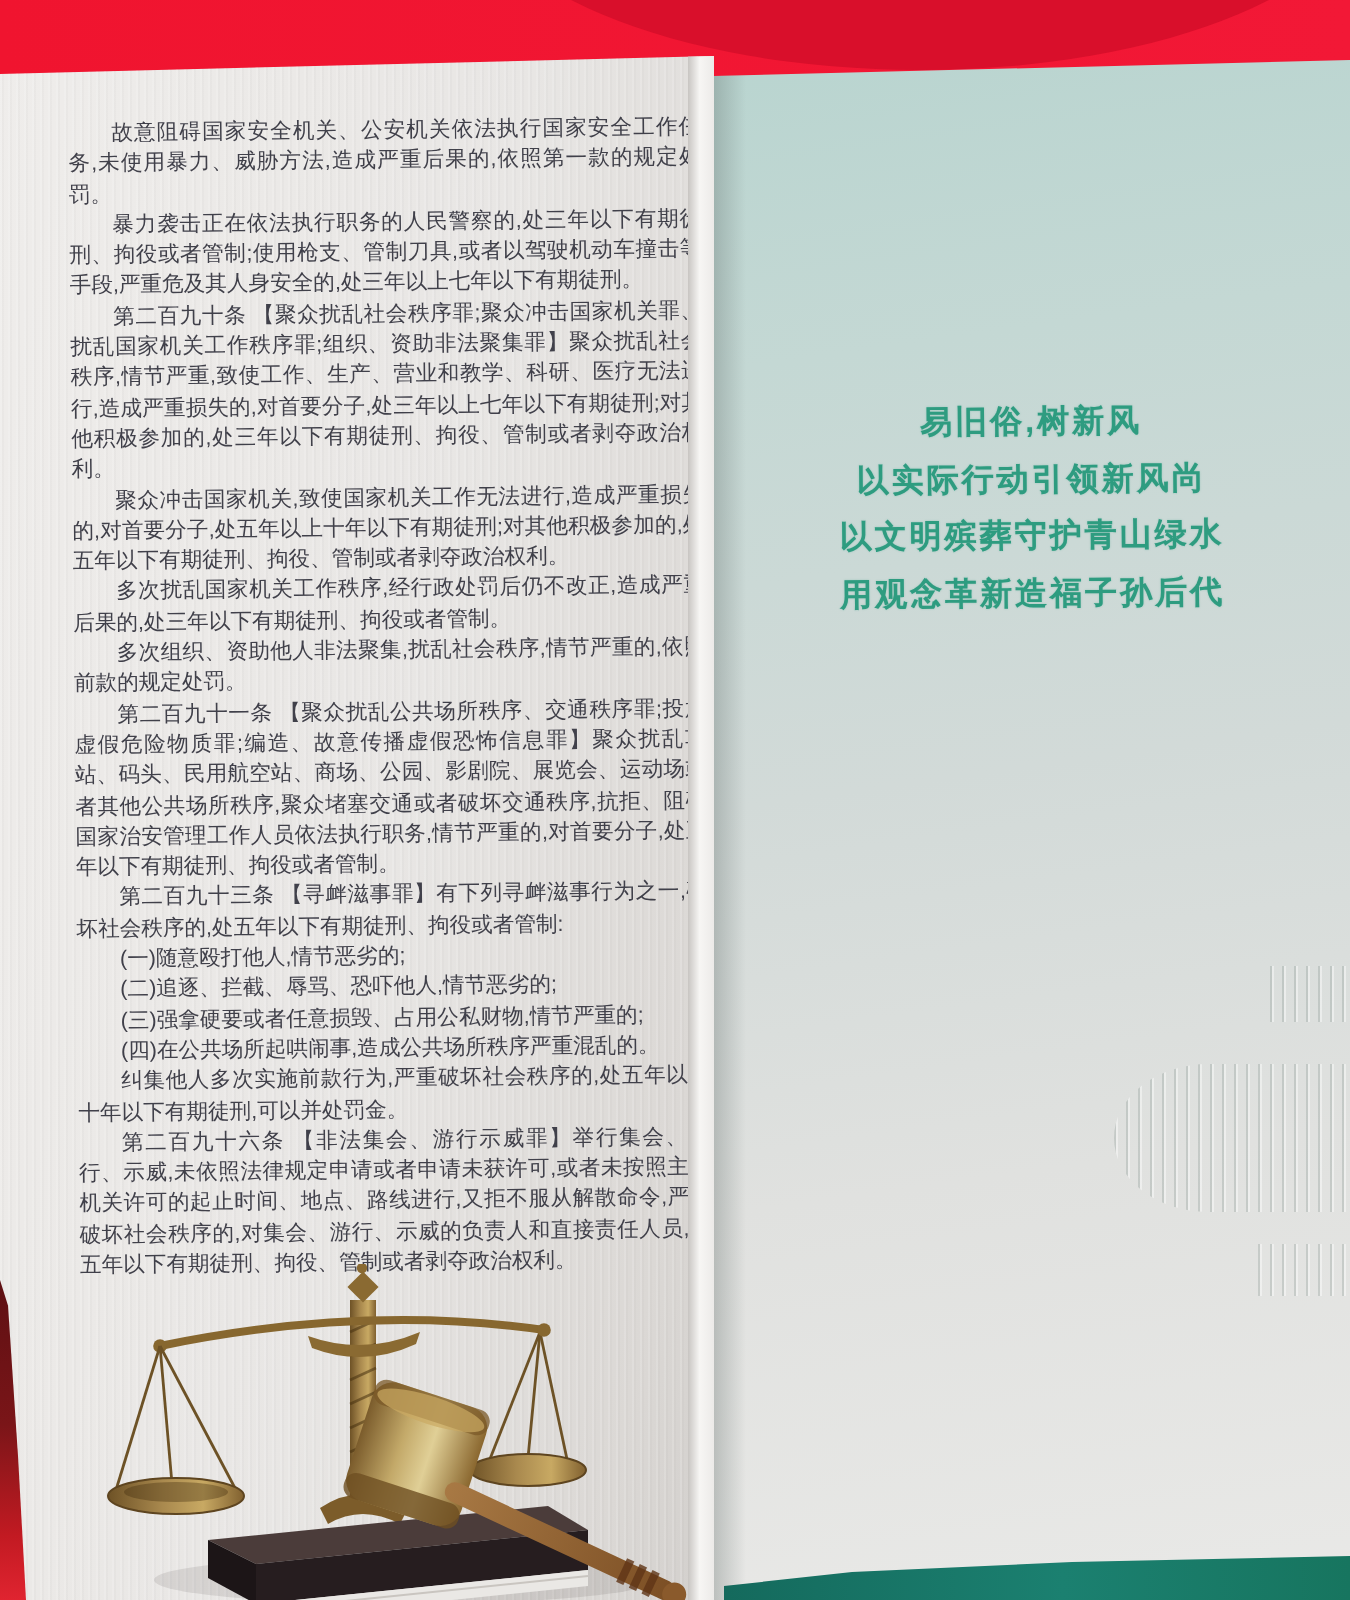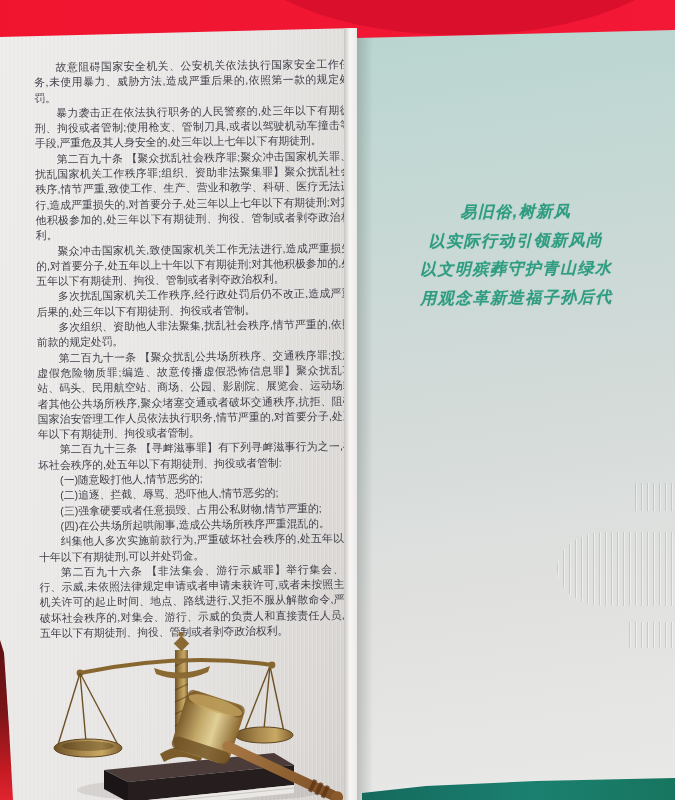--- a/index.html
+++ b/index.html
@@ -45,21 +45,20 @@
     transform-origin:left top;
     font-weight:500;
   }
   .law-text p{margin:0;text-indent:2em;}
   .justice-img{position:absolute;left:22px;top:632px;}
   
   .right-page{
     position:absolute;left:357px;top:0;width:318px;height:800px;
     clip-path:polygon(0 38px,100% 30px,100% 100%,0 100%);
     background:linear-gradient(172deg,#b7d4cf 0%,var(--right-paper-top,#c4d8d4) 22%,#d2dad8 48%,#e0e1df 72%,var(--right-paper-bottom,#e9e9e7) 100%);
-    font-style:italic;
   }
   .right-page .spine-shadow{
     position:absolute;left:0;top:0;width:16px;height:100%;
     background:linear-gradient(90deg,rgba(88,100,97,.30),rgba(88,100,97,0));
   }
   .slogan{
     position:absolute;left:0;top:198px;width:100%;
     text-align:center;
     color:var(--slogan-green,#2e9c80);
     font-size:16px;font-weight:700;line-height:28.5px;letter-spacing:1.5px;

